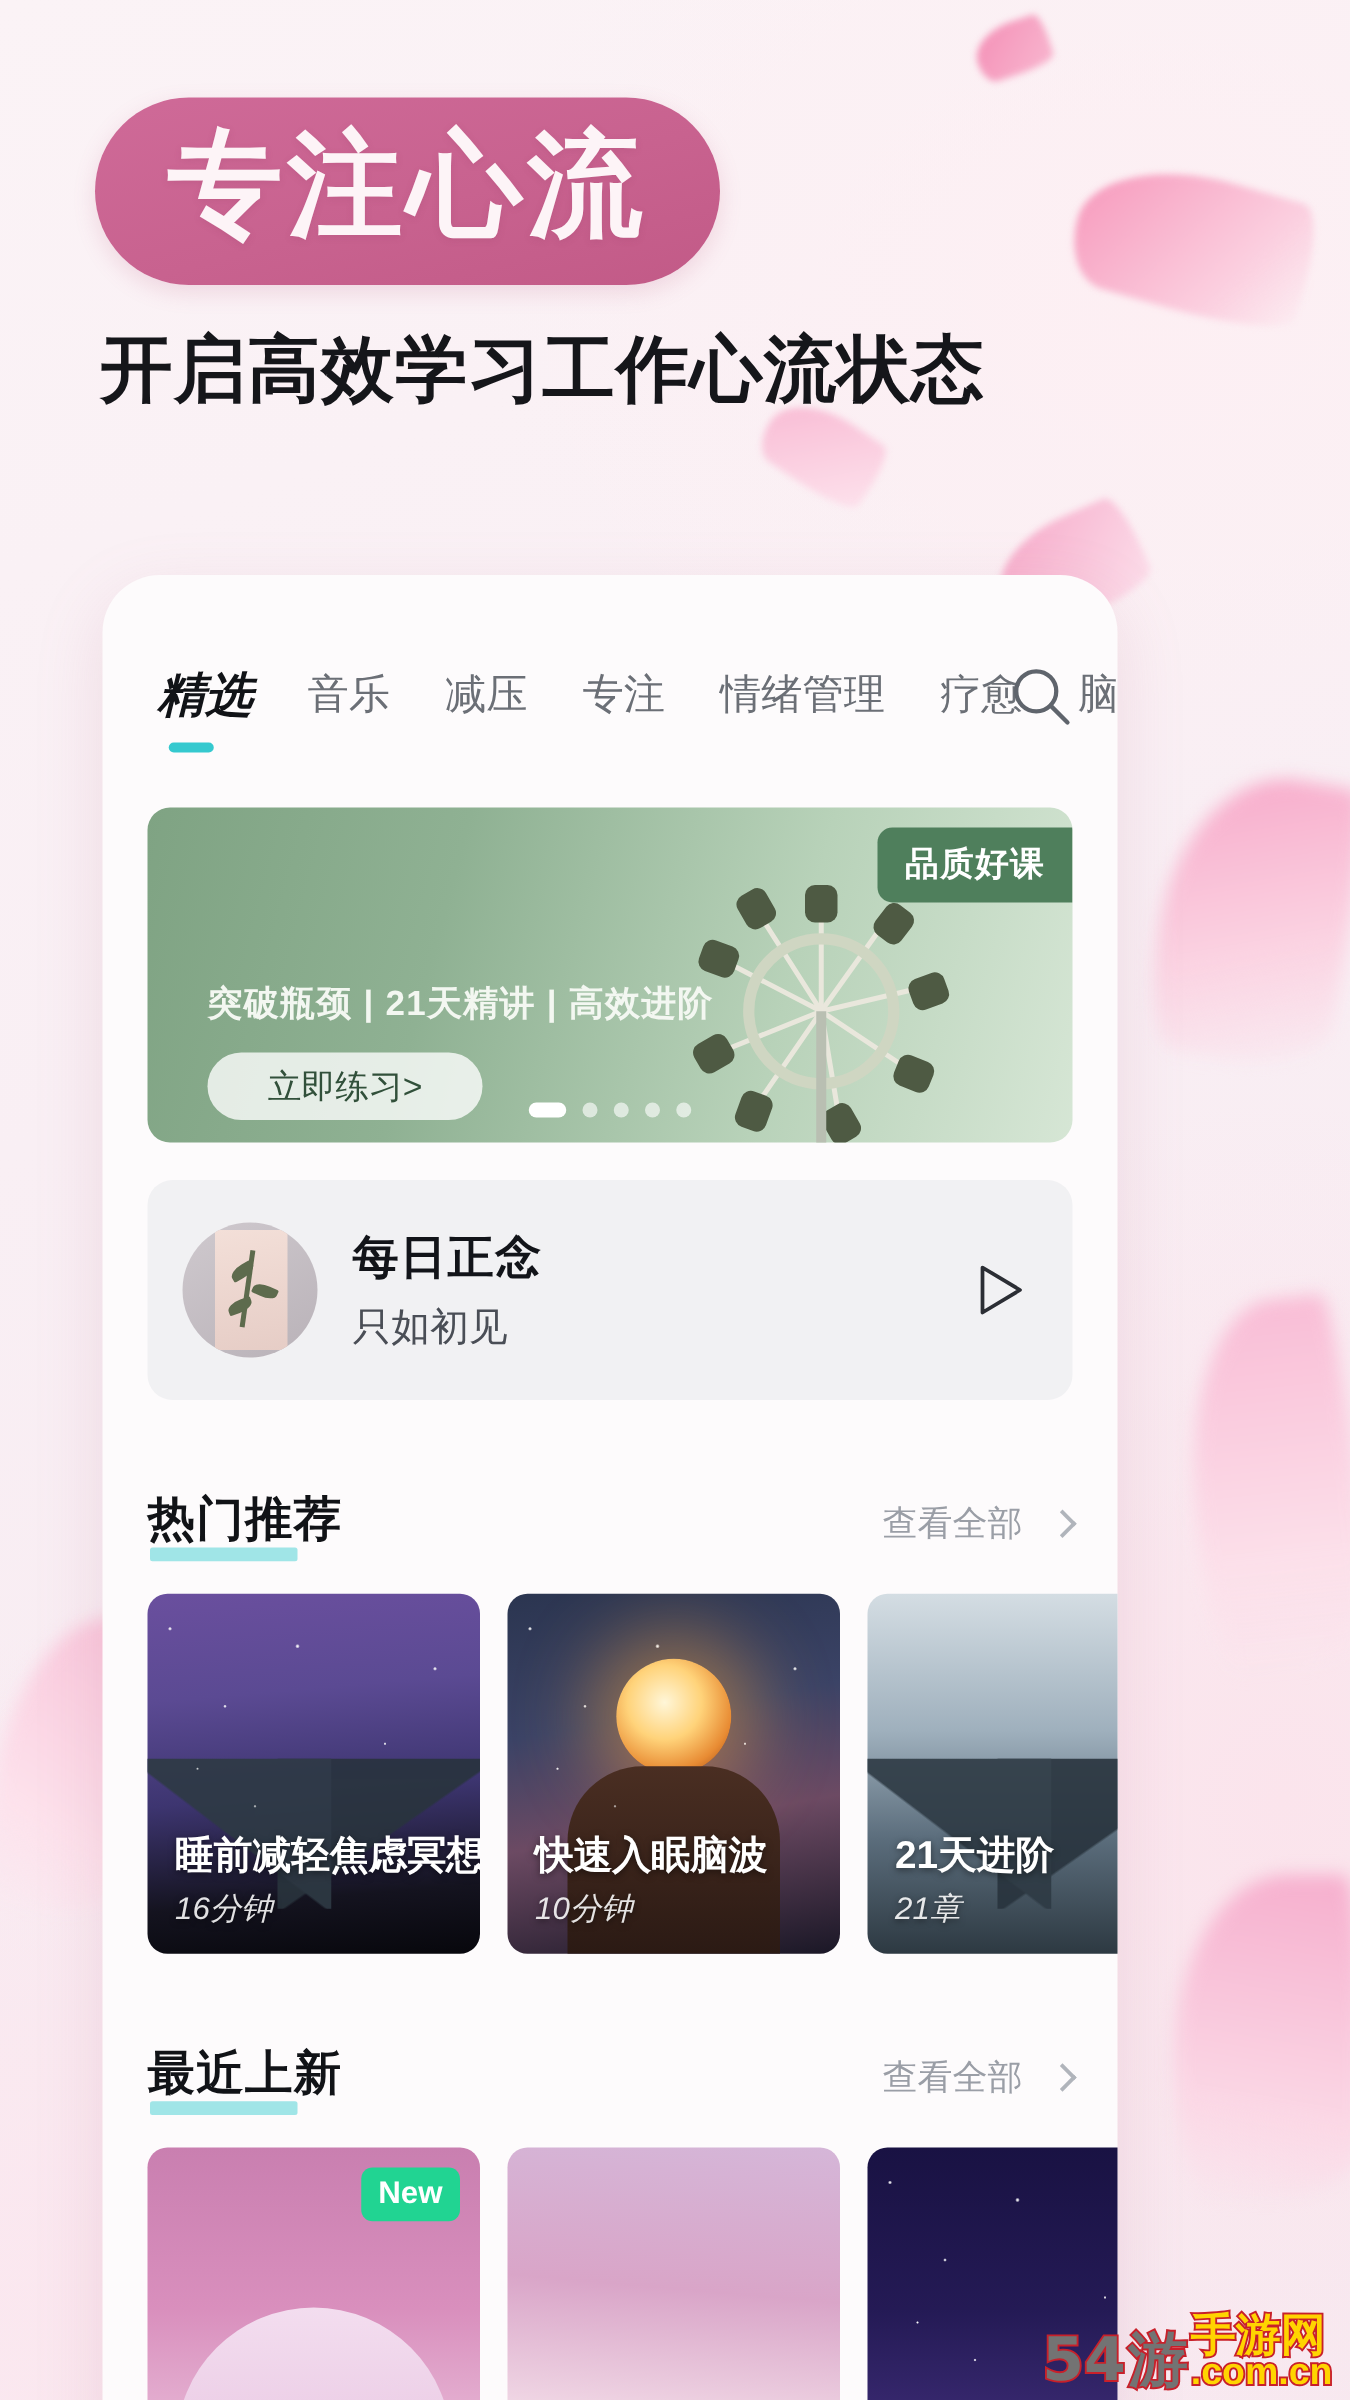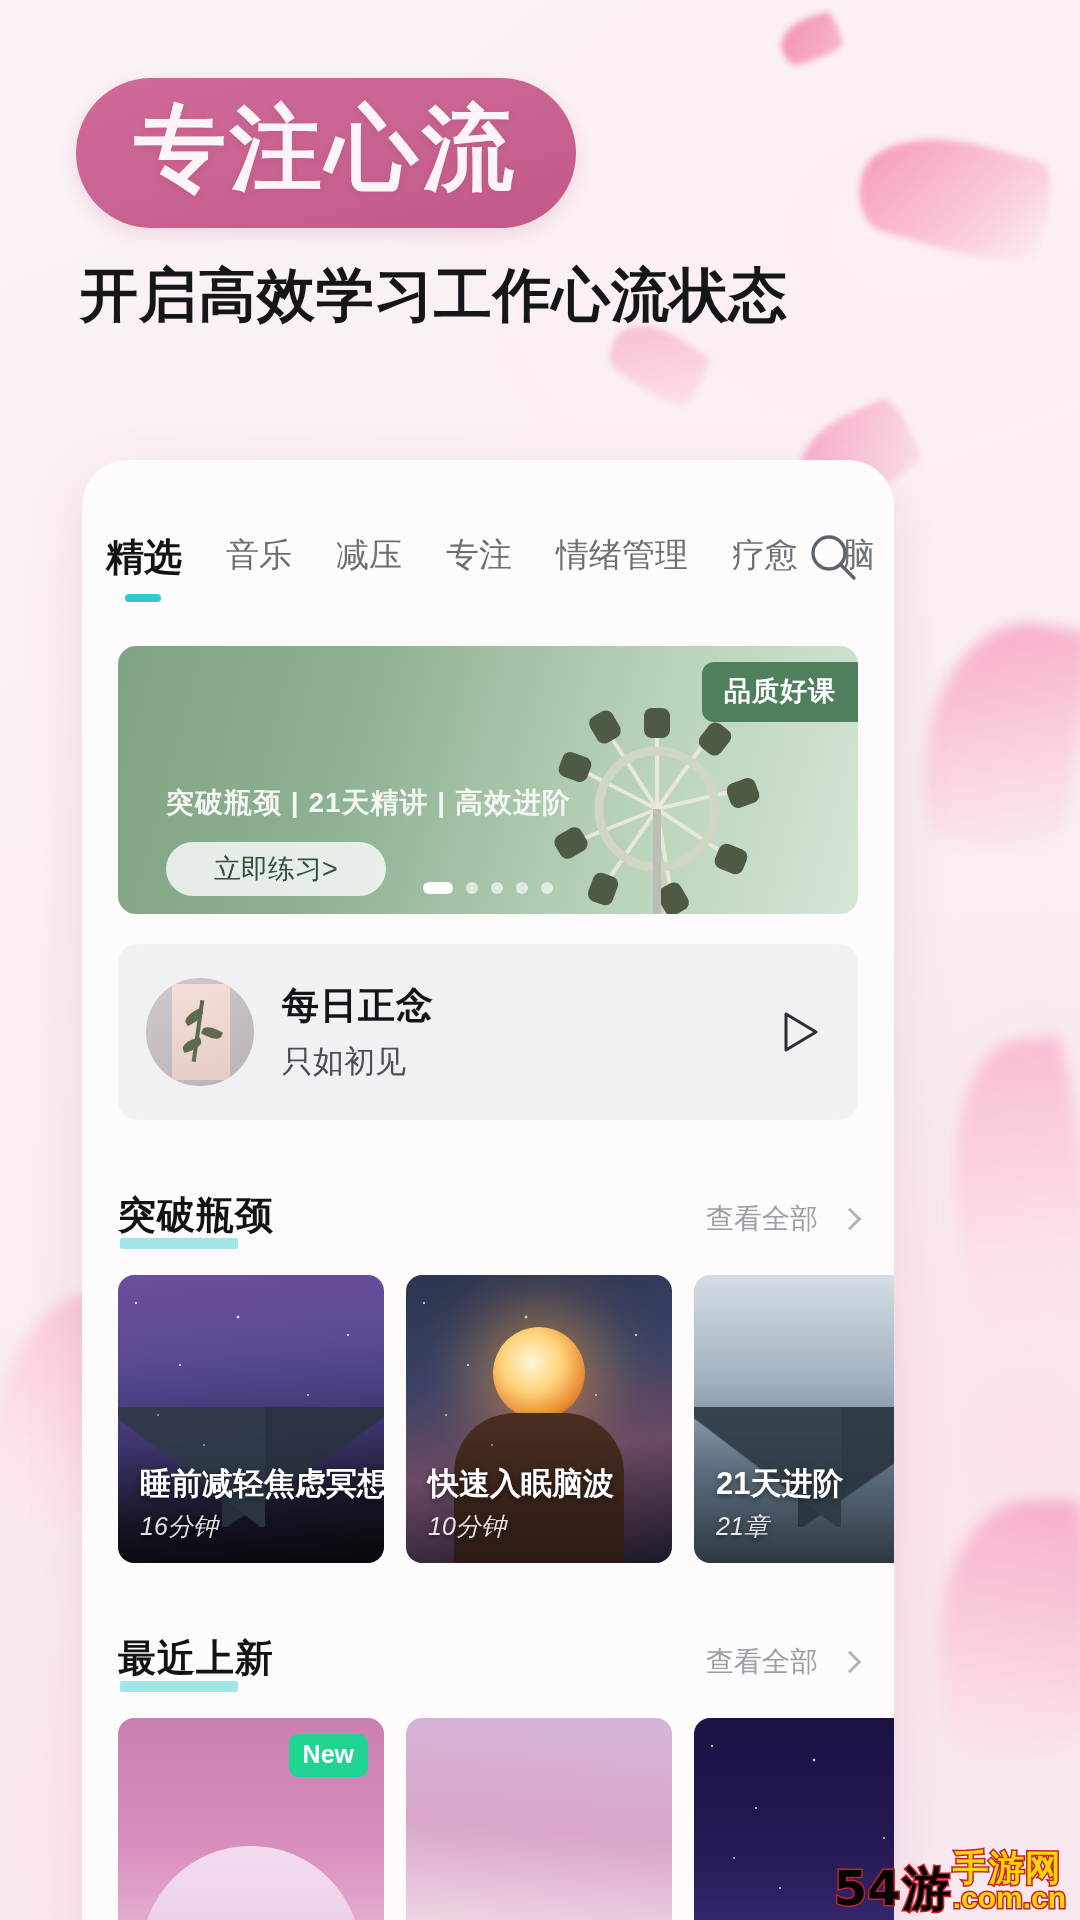--- a/index.html
+++ b/index.html
@@ -86,21 +86,21 @@
   }
   .tab {
     flex: 0 0 auto;
     padding: 0 22px;
     font-size: 33px;
     color: #6b6f76;
     white-space: nowrap;
     position: relative;
     line-height: 1.15;
   }
-  .tab:first-child { padding-left: 24px; }
+  .tab:first-child { padding-left: 44px; font-style: italic; }
   .tab.active { color: #111317; font-weight: 700; font-size: 38px; }
   .tab.active .tab-underline {
     position: absolute;
     left: 50%; transform: translateX(-50%);
     bottom: -22px;
     width: 36px; height: 8px;
     border-radius: 5px;
     background: #35c9cf;
   }
   .search-icon {
@@ -287,21 +287,21 @@
     border-radius: 60px 60px 0 0;
   }
 
   
   .watermark {
     position: absolute; right: 14px; bottom: 8px; z-index: 30;
     display: flex; align-items: flex-end; gap: 2px;
     font-weight: 700; line-height: .95;
   }
   .wm-54 {
-    font-size: 48px; color: #000000;
+    font-size: 48px; color: #737373;
     -webkit-text-stroke: 3px #c8202a; paint-order: stroke fill;
     font-family: "DejaVu Sans", sans-serif;
     text-align: right;
   }
   .wm-cn { display: flex; flex-direction: column; align-items: flex-start; }
   .wm-top { font-size: 36px; color: #ffd400; -webkit-text-stroke: 3px #c8202a; paint-order: stroke fill; }
   .wm-bot { font-size: 30px; color: #ffd400; -webkit-text-stroke: 3px #c8202a; paint-order: stroke fill; margin-top: -2px; }
 </style>
 </head>
 <body>
@@ -412,21 +412,21 @@
       </div>
       <div class="play-icon">
         <svg viewBox="0 0 52 52" width="52" height="52" aria-hidden="true">
           <path d="M14 8 L44 26 L14 44 Z" fill="none" stroke="#2b2e34" stroke-width="3" stroke-linejoin="round"></path>
         </svg>
       </div>
     </div>
 
     <div class="sec-head">
       <div class="sec-title">
-        <span>突破瓶颈</span>
+        <span>热门推荐</span>
       </div>
       <div class="sec-more">
         <span>查看全部</span>
         <i class="chev"></i>
       </div>
     </div>
 
     <div class="cardrow">
       <div class="card cd-galaxy stars">
         <div class="mtn"></div>

